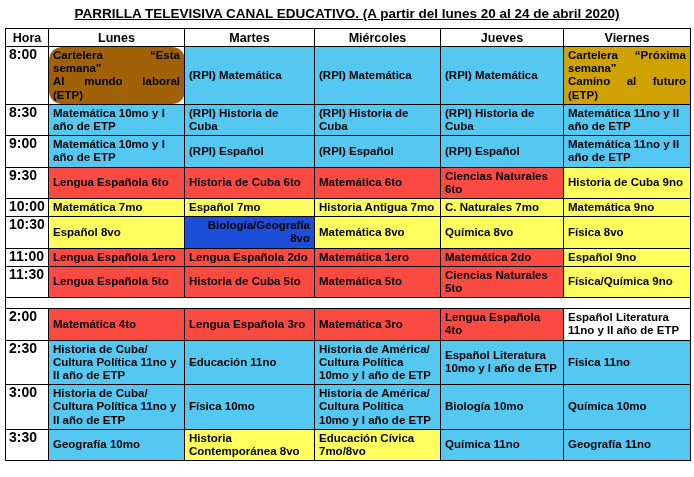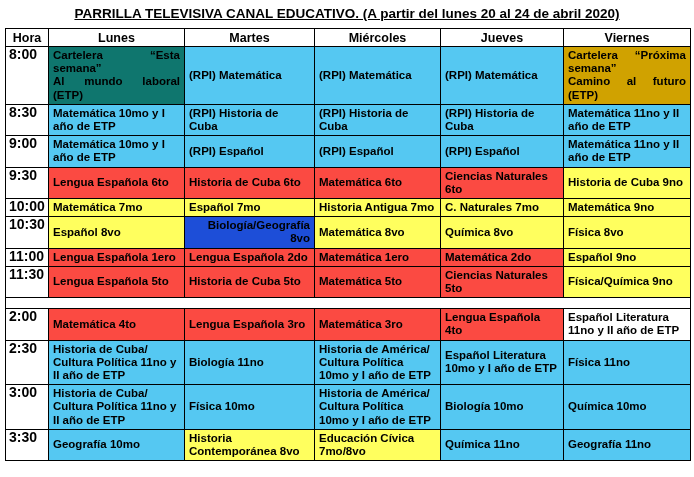--- a/index.html
+++ b/index.html
@@ -74,21 +74,21 @@
         <th class="hdr">Lunes</th>
         <th class="hdr">Martes</th>
         <th class="hdr">Miércoles</th>
         <th class="hdr">Jueves</th>
         <th class="hdr">Viernes</th>
       </tr>
     </thead>
     <tbody id="schedule-body">
         <tr>
           <td class="time">8:00</td>
-          <td class="cell justify" style="background-color: #0f766e;">Cartelera “Esta semana”
+          <td class="cell justify" style="background-color: #a16207; border-radius: 13px;">Cartelera “Esta semana”
 Al mundo laboral (ETP)</td>
           <td class="cell" style="background-color: rgb(85, 200, 242);">(RPI) Matemática</td>
           <td class="cell" style="background-color: rgb(85, 200, 242);">(RPI) Matemática</td>
           <td class="cell" style="background-color: rgb(85, 200, 242);">(RPI) Matemática</td>
           <td class="cell justify" style="background-color: rgb(208, 162, 0); margin-top: 36px;">Cartelera “Próxima semana”
 Camino al futuro (ETP)</td>
         </tr>
         <tr>
           <td class="time">8:30</td>
           <td class="cell" style="background-color: rgb(85, 200, 242);">Matemática 10mo y I año de ETP</td>
@@ -153,21 +153,21 @@
           <td class="cell" style="background-color: rgb(251, 74, 66);">Matemática 4to</td>
           <td class="cell" style="background-color: rgb(251, 74, 66);">Lengua Española 3ro</td>
           <td class="cell" style="background-color: rgb(251, 74, 66);">Matemática 3ro</td>
           <td class="cell" style="background-color: rgb(251, 74, 66); margin-left: 8px;">Lengua Española 4to</td>
           <td class="cell" style="background-color: rgb(255, 255, 255);">Español Literatura 11no y II año de ETP</td>
         </tr>
         <tr>
           <td class="time">2:30</td>
           <td class="cell" style="background-color: rgb(85, 200, 242);">Historia de Cuba/
 Cultura Política 11no y II año de ETP</td>
-          <td class="cell" style="background-color: rgb(85, 200, 242);">Biología 11no</td>
+          <td class="cell" style="background-color: rgb(85, 200, 242);">Educación 11no</td>
           <td class="cell" style="background-color: rgb(85, 200, 242);">Historia de América/
 Cultura Política 10mo y I año de ETP</td>
           <td class="cell" style="background-color: rgb(85, 200, 242);">Español Literatura 10mo y I año de ETP</td>
           <td class="cell" style="background-color: rgb(85, 200, 242);">Física 11no</td>
         </tr>
         <tr>
           <td class="time">3:00</td>
           <td class="cell" style="background-color: rgb(85, 200, 242);">Historia de Cuba/
 Cultura Política 11no y II año de ETP</td>
           <td class="cell" style="background-color: rgb(85, 200, 242);">Física 10mo</td>

